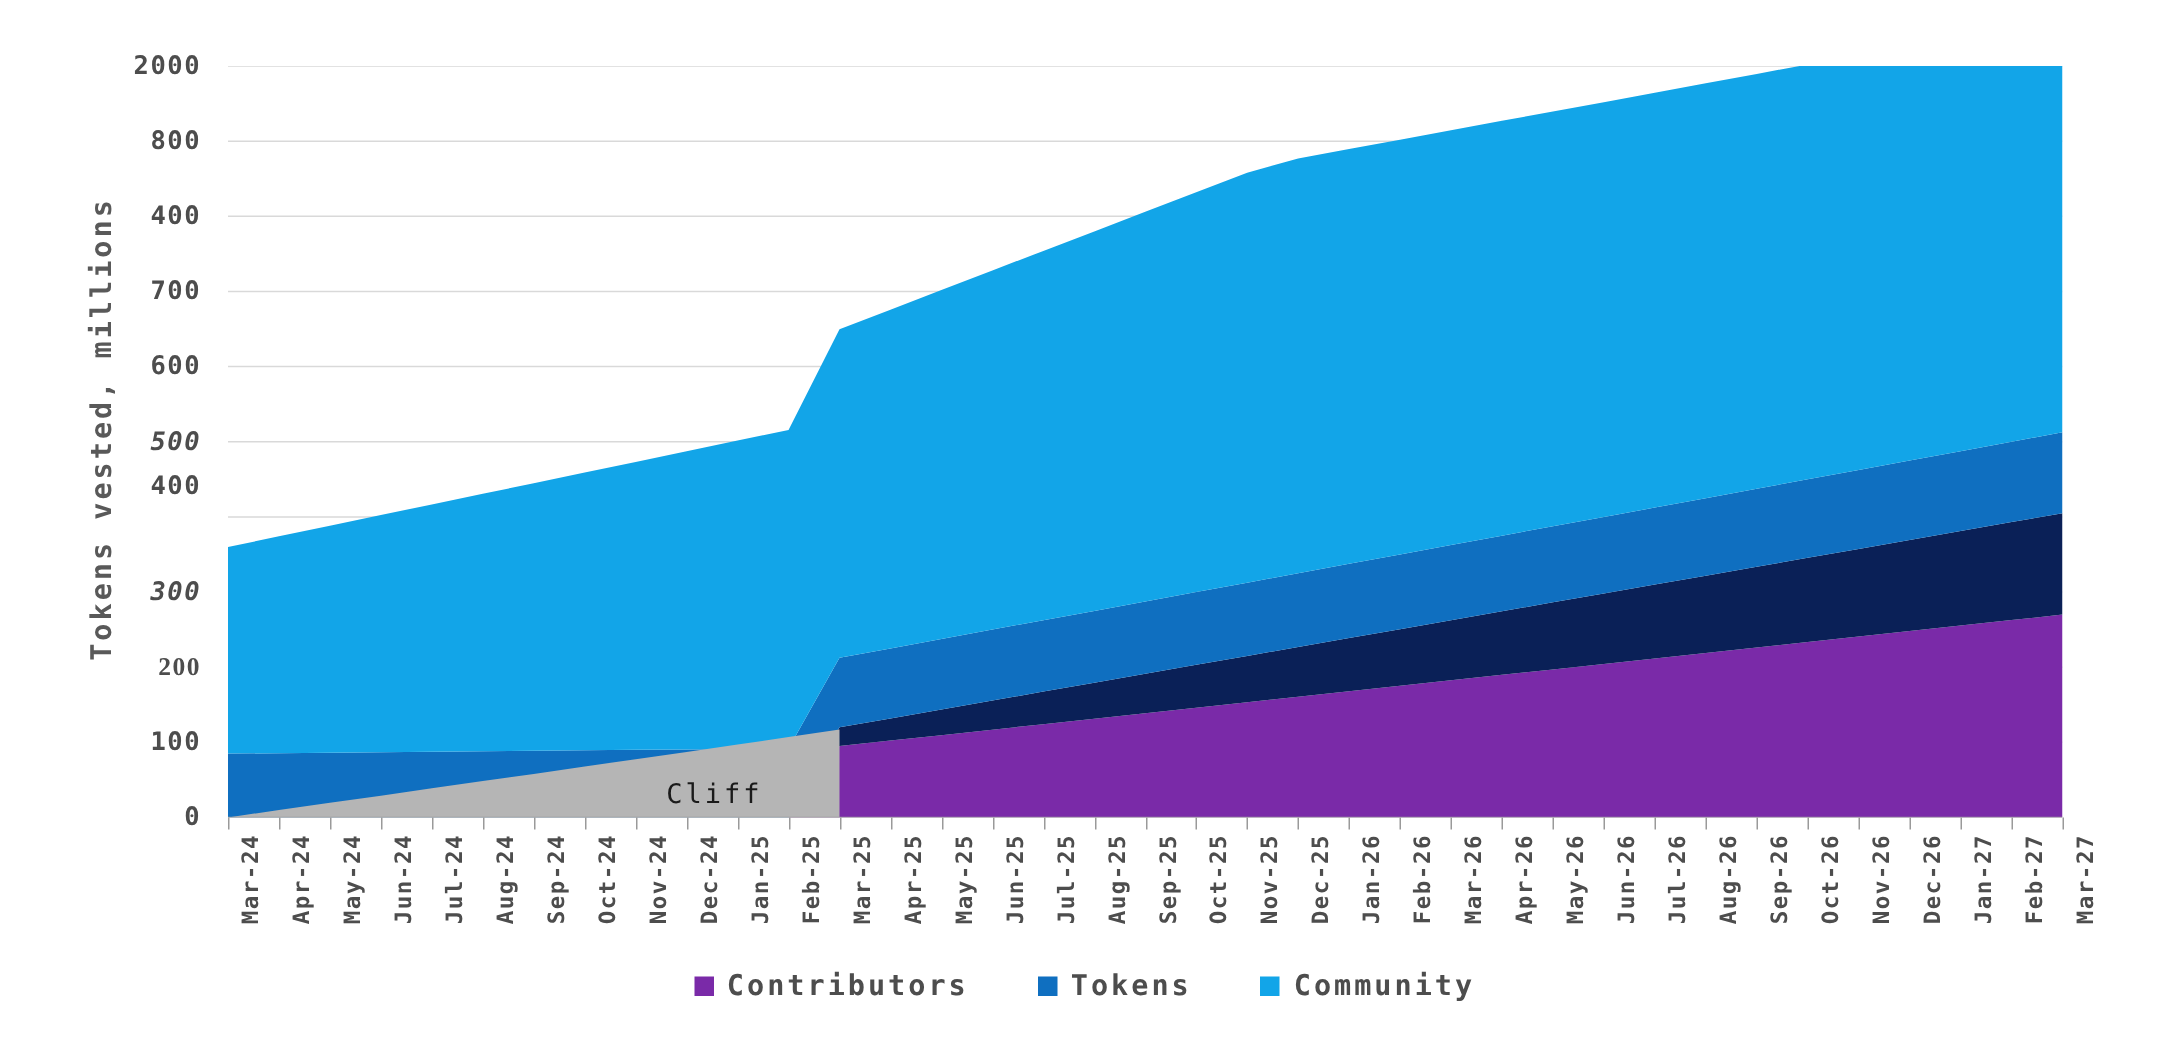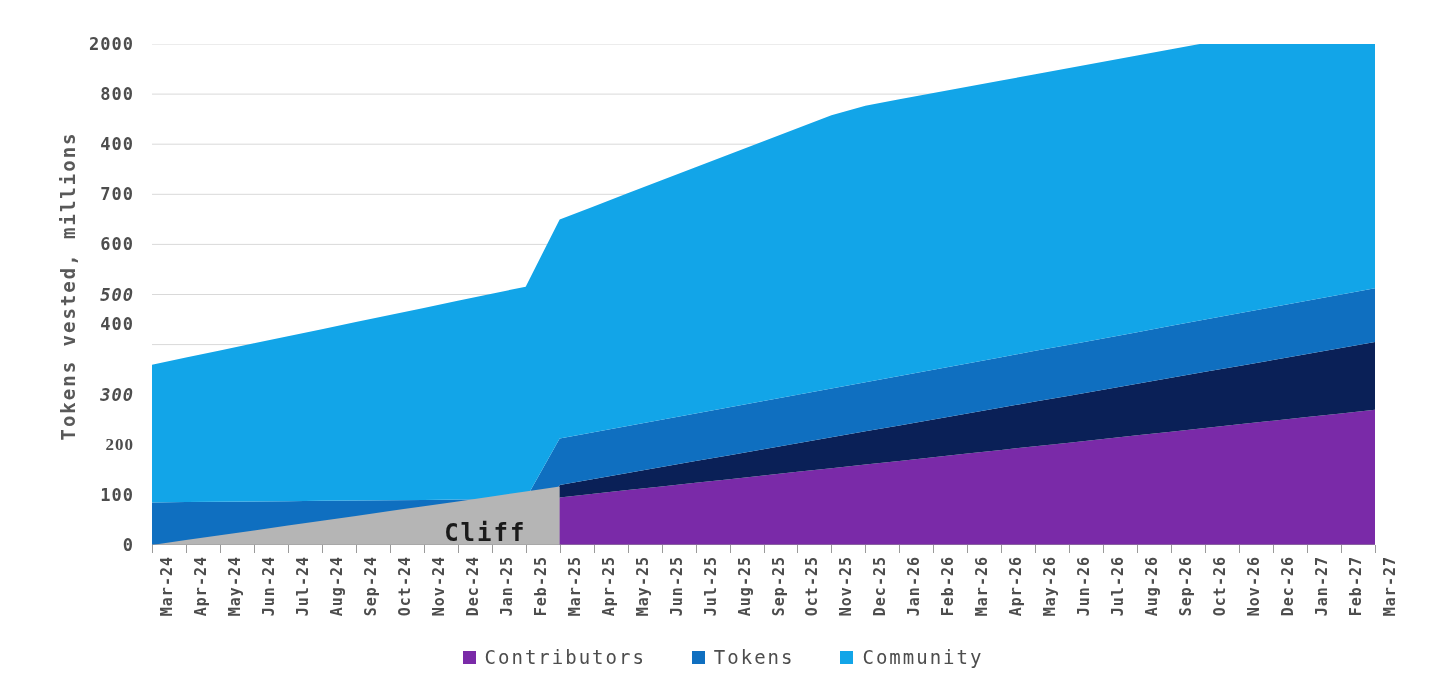--- a/index.html
+++ b/index.html
@@ -64,42 +64,42 @@
   .xtickmark{
     position:absolute;
     top:545px;
     width:1px;height:8px;
     background:#9a9a9a;
   }
 
   
   .cliff-label{
     position:absolute;
-    font-size:24px;
-    font-weight:bold;
+    font-size:18px;
+    font-weight:normal;
     letter-spacing:2px;
     color:#1a1a1a;
     white-space:nowrap;
   }
 
   
   .legend{
     position:absolute;
     left:0; top:646px;
     width:1446px;
     display:flex;
     justify-content:center;
     align-items:center;
     gap:46px;
   }
   .legend-item{display:flex;align-items:center;gap:9px;}
   .legend-swatch{width:13px;height:13px;display:block;}
   .legend-text{
     font-size:19px;
-    font-weight:normal;
+    font-weight:bold;
     letter-spacing:2px;
     color:#4d4d4d;
     white-space:nowrap;
   }
 </style>
 </head>
 <body>
 
 <div id="root">
 

